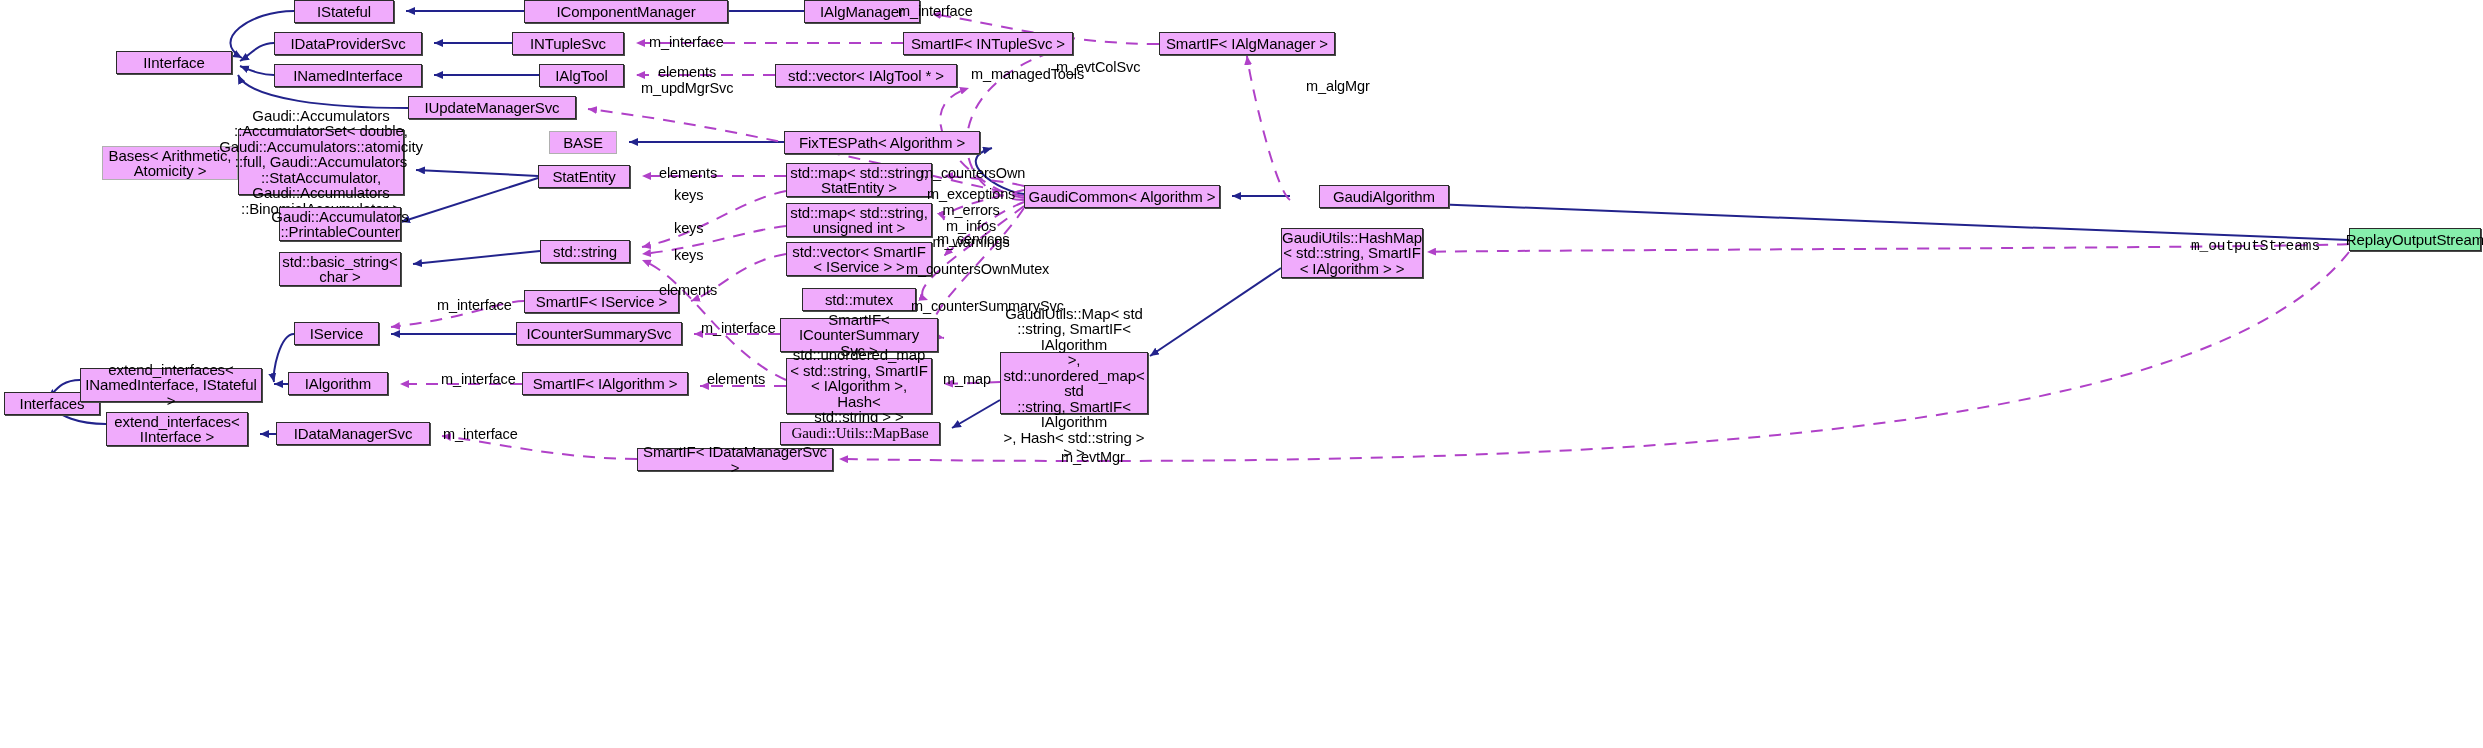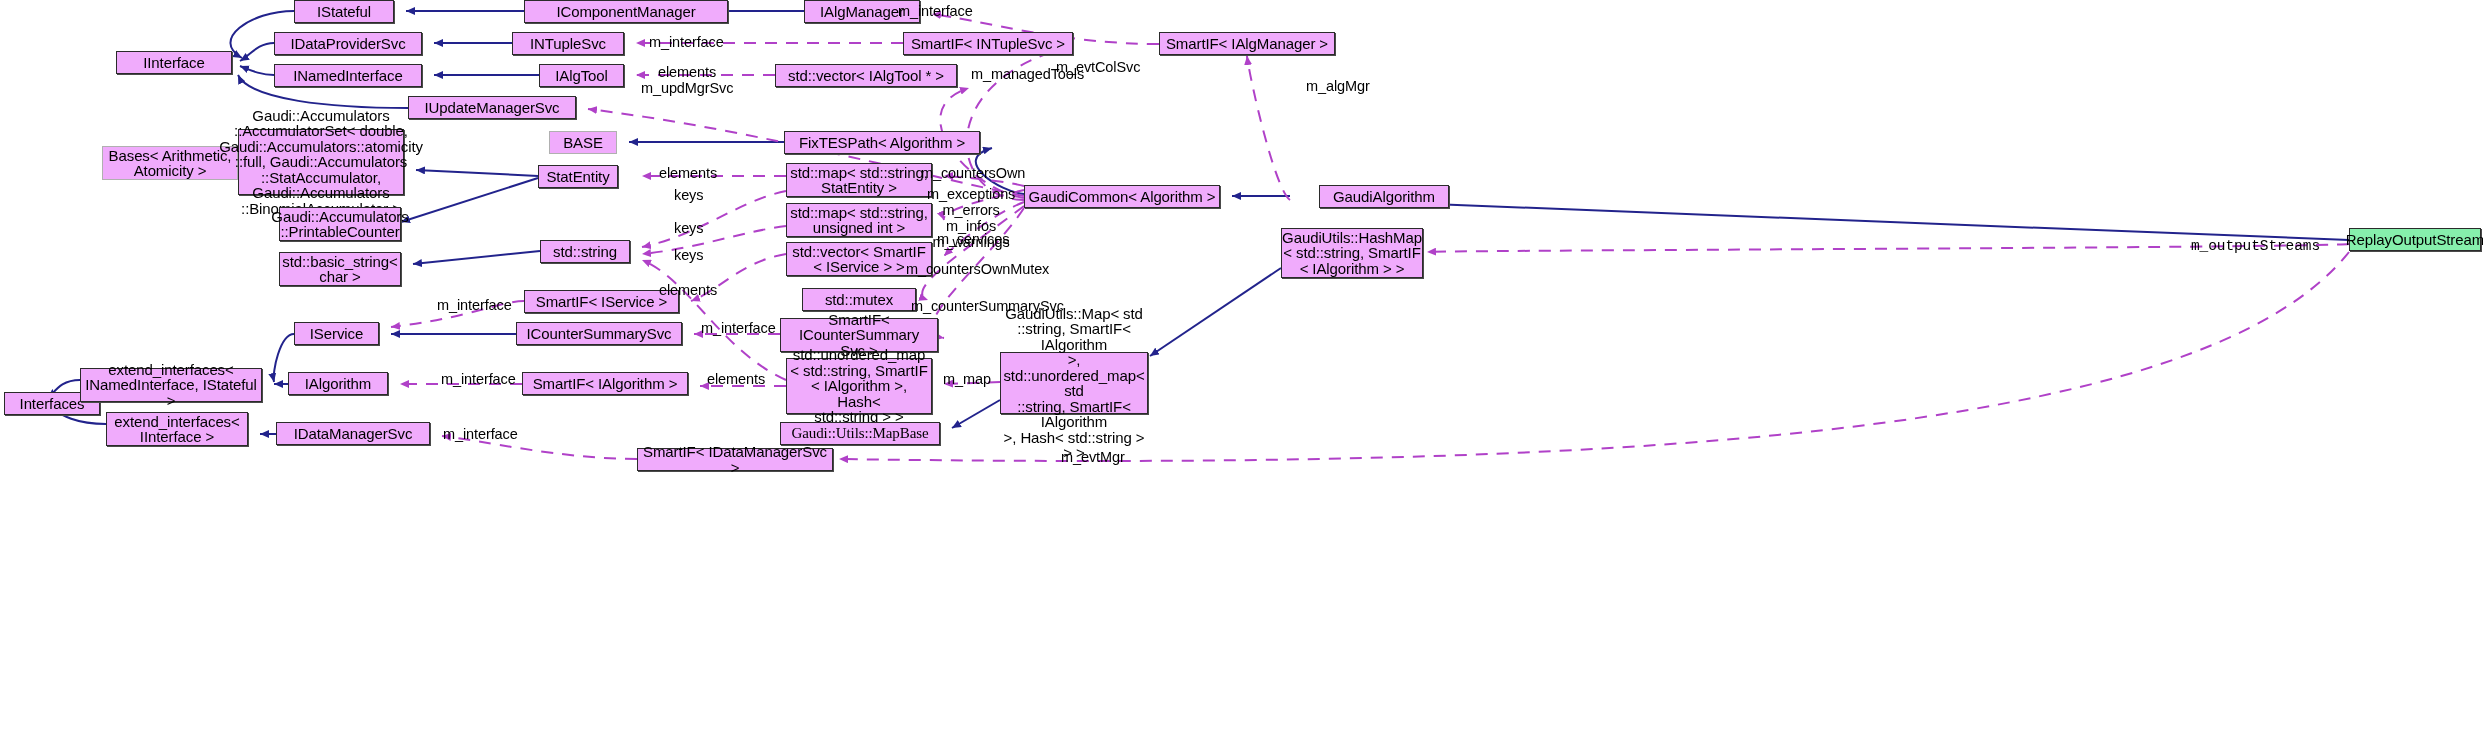--- a/index.html
+++ b/index.html
@@ -161,21 +161,21 @@
 ::AccumulatorSet&lt; double,
  Gaudi::Accumulators::atomicity
 ::full, Gaudi::Accumulators
 ::StatAccumulator, Gaudi::Accumulators
 ::BinomialAccumulator &gt;</div>
       <div class="node solid" style="left: 279px; top: 207px; width: 122px; height: 34px;">Gaudi::Accumulators
 ::PrintableCounter</div>
       <div class="node solid" style="left: 279px; top: 252px; width: 122px; height: 34px;">std::basic_string&lt;
 char &gt;</div>
       <div class="node light" style="left: 549px; top: 131px; width: 68px; height: 23px;">BASE</div>
-      <div class="node solid" style="left: 538px; top: 165px; width: 80px; height: 23px;">StatEntity</div>
+      <div class="node solid" style="left: 538px; top: 165px; width: 92px; height: 23px;">StatEntity</div>
       <div class="node solid" style="left: 540px; top: 240px; width: 90px; height: 23px;">std::string</div>
       <div class="node solid" style="left: 524px; top: 290px; width: 155px; height: 23px;">SmartIF&lt; IService &gt;</div>
       <div class="node solid" style="left: 294px; top: 322px; width: 85px; height: 23px;">IService</div>
       <div class="node solid" style="left: 516px; top: 322px; width: 166px; height: 23px;">ICounterSummarySvc</div>
       <div class="node solid" style="left: 80px; top: 368px; width: 182px; height: 34px;">extend_interfaces&lt;
 INamedInterface, IStateful &gt;</div>
       <div class="node solid" style="left: 288px; top: 372px; width: 100px; height: 23px;">IAlgorithm</div>
       <div class="node solid" style="left: 522px; top: 372px; width: 166px; height: 23px;">SmartIF&lt; IAlgorithm &gt;</div>
       <div class="node solid" style="left: 106px; top: 412px; width: 142px; height: 34px;">extend_interfaces&lt;
 IInterface &gt;</div>

